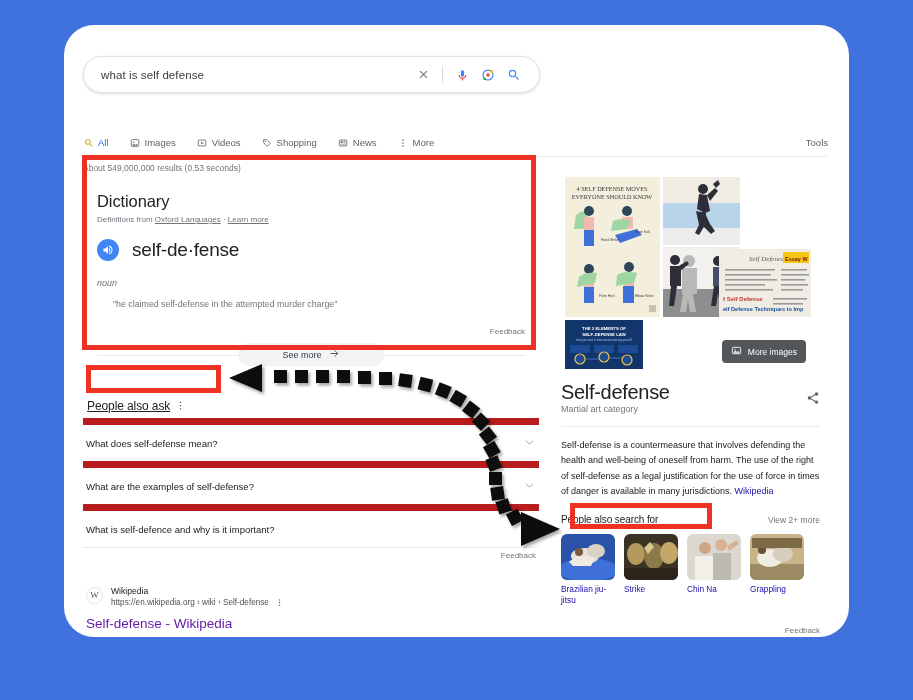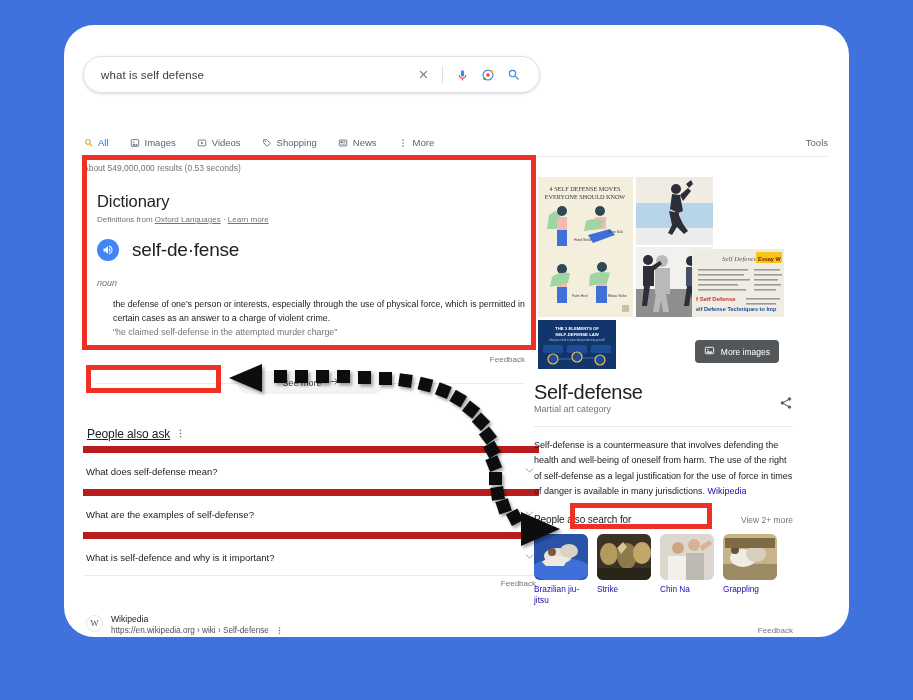--- a/index.html
+++ b/index.html
@@ -118,30 +118,30 @@
     width: 17px; height: 17px; border-radius: 50%;
     border: 1px solid #e4e4e4; background: #fff;
     display: flex; align-items: center; justify-content: center;
     font-family: "Liberation Serif", serif; font-size: 9px; color: #555;
   }
   .wr-site { font-size: 8.6px; color: #202124; line-height: 1.32; }
   .wr-url { font-size: 8.2px; color: #4d5156; line-height: 1.32; display: flex; gap: 6px; }
   .wr-title { font-size: 13.5px; color: #681da8; margin-top: 6px; font-weight: 400; cursor: pointer; }
 
   
-  .kp { position: absolute; left: 470px; top: 148px; width: 259px; }
+  .kp { position: absolute; left: 497px; top: 148px; width: 259px; }
   .kp-images { position: relative; width: 250px; height: 196px; overflow: hidden; }
   .kp-img { position: absolute; overflow: hidden; }
   .more-images-btn {
     position: absolute; right: 5px; bottom: 6px;
     background: rgba(60,64,67,.88); color: #fff;
     border-radius: 4px; padding: 5px 9px;
     font-size: 8.5px; display: flex; align-items: center; gap: 6px; cursor: pointer;
   }
-  .kp-title-row { display: flex; align-items: flex-end; justify-content: space-between; margin-top: 12px; }
+  .kp-title-row { display: flex; align-items: center; justify-content: space-between; margin-top: 12px; }
   .kp-title { font-size: 20px; color: #202124; font-weight: 400; letter-spacing: -.3px; }
   .kp-subtitle { font-size: 9px; color: #70757a; }
   .kp-divider { height: 1px; background: #ebebeb; margin-top: 12px; }
   .kp-desc { font-size: 9px; color: #202124; line-height: 1.72; margin-top: 11px; }
   .kp-desc a { color: #1a0dab; text-decoration: none; }
   .pasf-head { display: flex; align-items: baseline; justify-content: space-between; margin-top: 14px; }
   .pasf-title { font-size: 10px; color: #202124; letter-spacing: -.1px; }
   .pasf-more { font-size: 8.5px; color: #70757a; cursor: pointer; }
   .pasf-grid { display: flex; gap: 9px; margin-top: 9px; }
   .pasf-item { width: 54px; cursor: pointer; }
@@ -271,21 +271,20 @@
       <div class="dict-word-row">
         <span class="speaker">
           <svg width="12" height="12" viewBox="0 0 24 24">
               <path d="M3 9v6h4l5 5V4L7 9H3zm13.5 3c0-1.77-1.02-3.29-2.5-4.03v8.05c1.48-.73 2.5-2.25 2.5-4.02zM14 3.23v2.06c2.89.86 5 3.54 5 6.71s-2.11 5.85-5 6.71v2.06c4.01-.91 7-4.49 7-8.77s-2.99-7.86-7-8.77z" fill="#fff"></path>
             </svg>
         </span>
         <span class="dict-word">self-de·fense</span>
       </div>
       <div class="pos">noun</div>
       <div class="def-block">
-        <div class="def-text">the defense of one's person or interests, especially through the use of physical force, which is permitted in certain cases as an answer to a charge of violent crime.</div>
         <div class="def-example">"he claimed self-defense in the attempted murder charge"</div>
       </div>
       <div class="dict-feedback">Feedback</div>
       <div class="seemore-wrap">
         <div class="seemore-line"></div>
         <div class="seemore-btn">
           <span>See more</span>
           <span>
             <svg width="11" height="11" viewBox="0 0 24 24">
                 <path d="M4 12h15m-6-6 6 6-6 6" fill="none" stroke="#3c4043" stroke-width="1.8" stroke-linecap="round" stroke-linejoin="round"></path>
@@ -344,20 +343,21 @@
             <span>
               <svg width="9" height="9" viewBox="0 0 24 24">
                   <circle cx="12" cy="5" r="1.9" fill="#5f6368"></circle>
                   <circle cx="12" cy="12" r="1.9" fill="#5f6368"></circle>
                   <circle cx="12" cy="19" r="1.9" fill="#5f6368"></circle>
                 </svg>
             </span>
           </span>
         </span>
       </div>
+      <div class="wr-title">Self-defense - Wikipedia</div>
 
     </div>
   </div>
 
   <div class="kp">
     <div class="kp-images">
 
       <div class="kp-img" style="left:4px; top:4px; width:95px; height:140px; background:#f2ead9;">
         <svg width="95" height="140" viewBox="0 0 95 140">
           <rect width="95" height="140" fill="#f4eedd"></rect>

